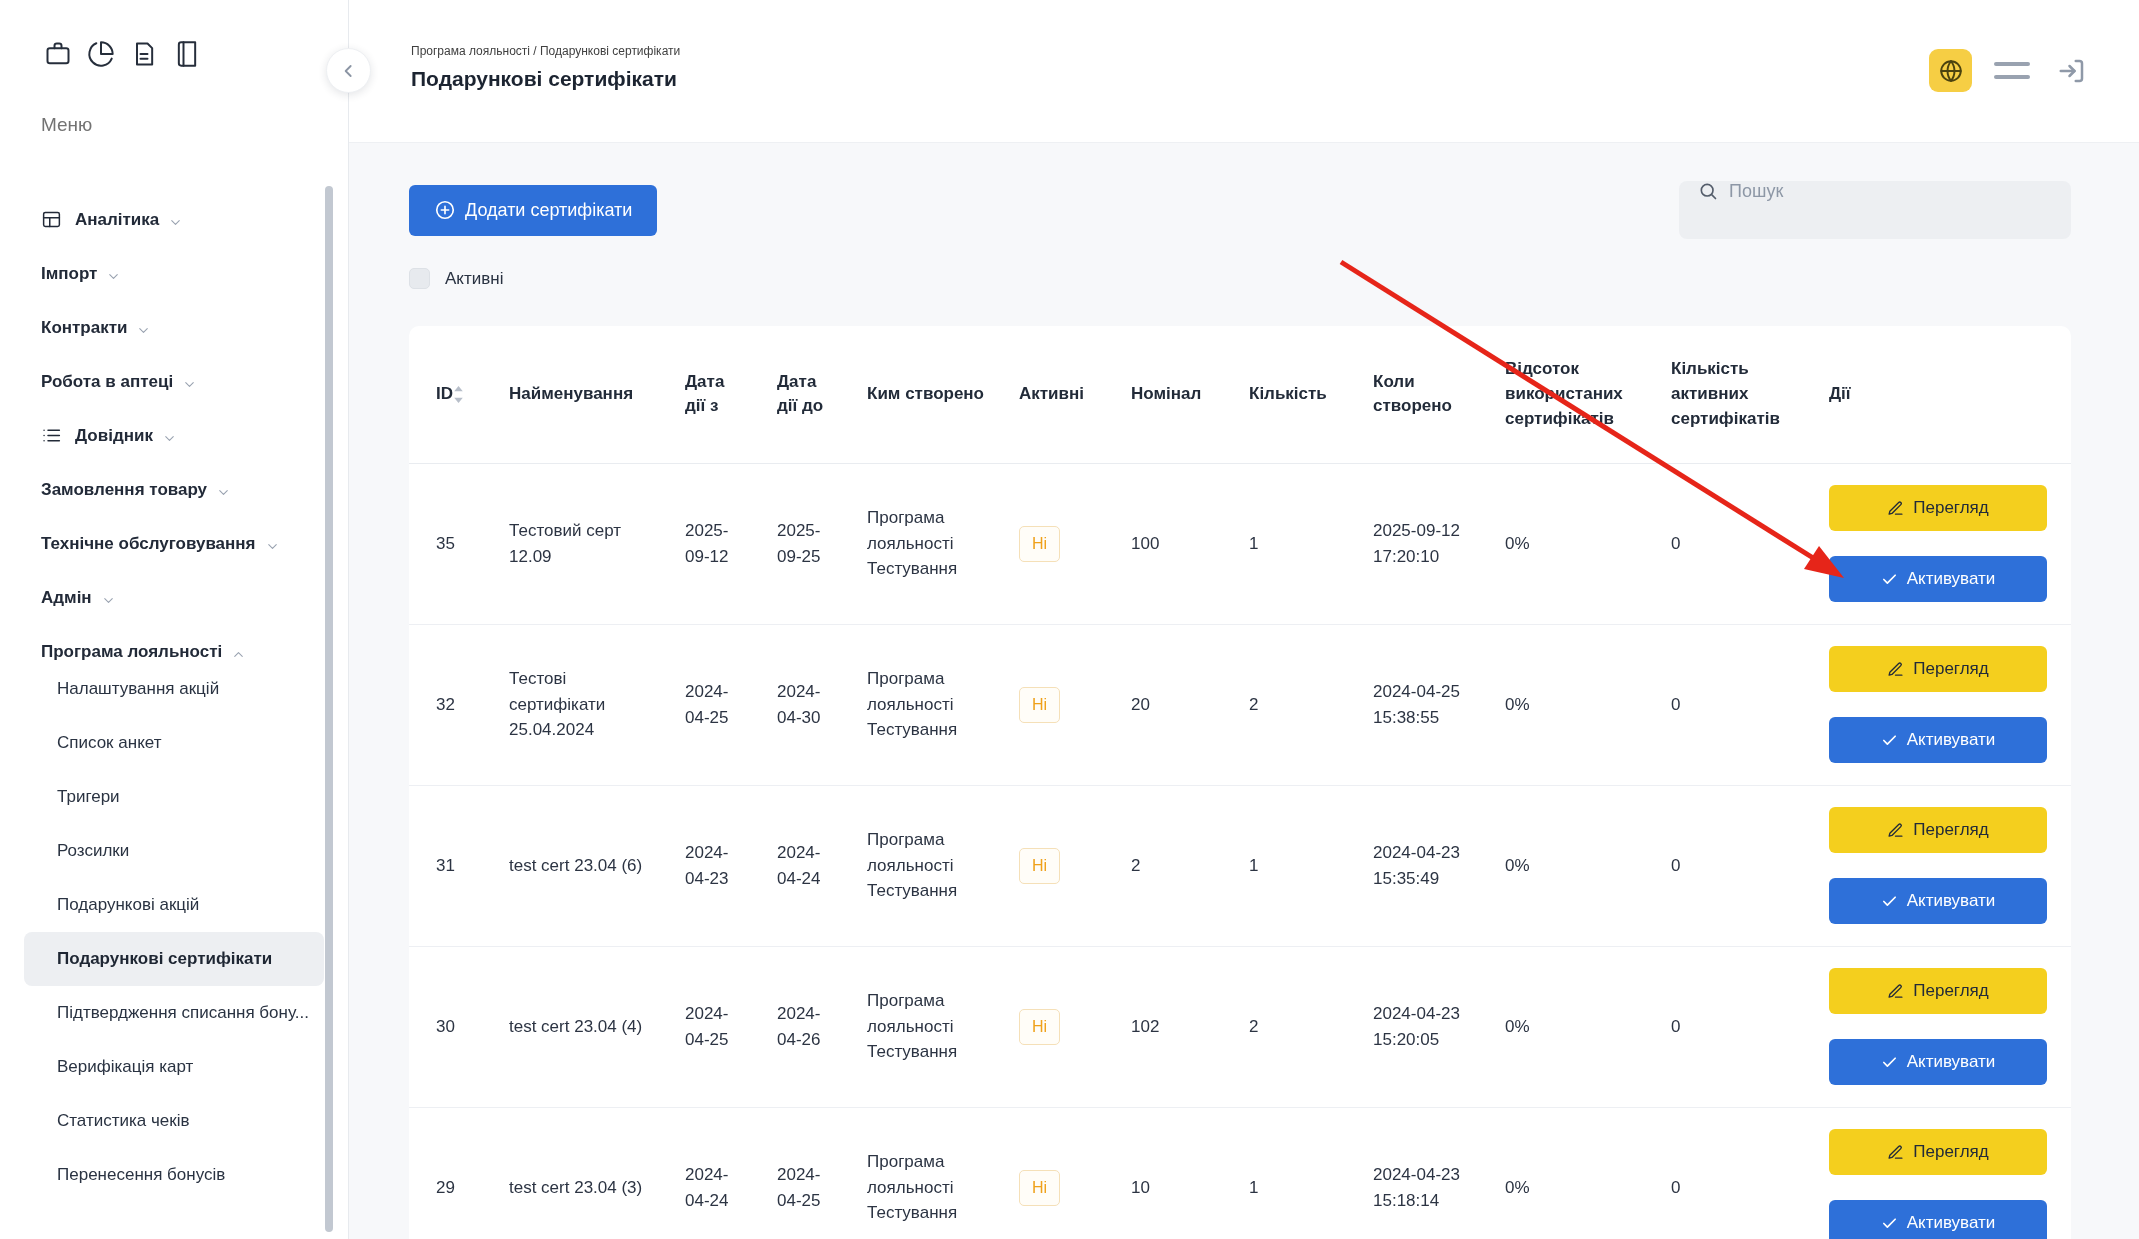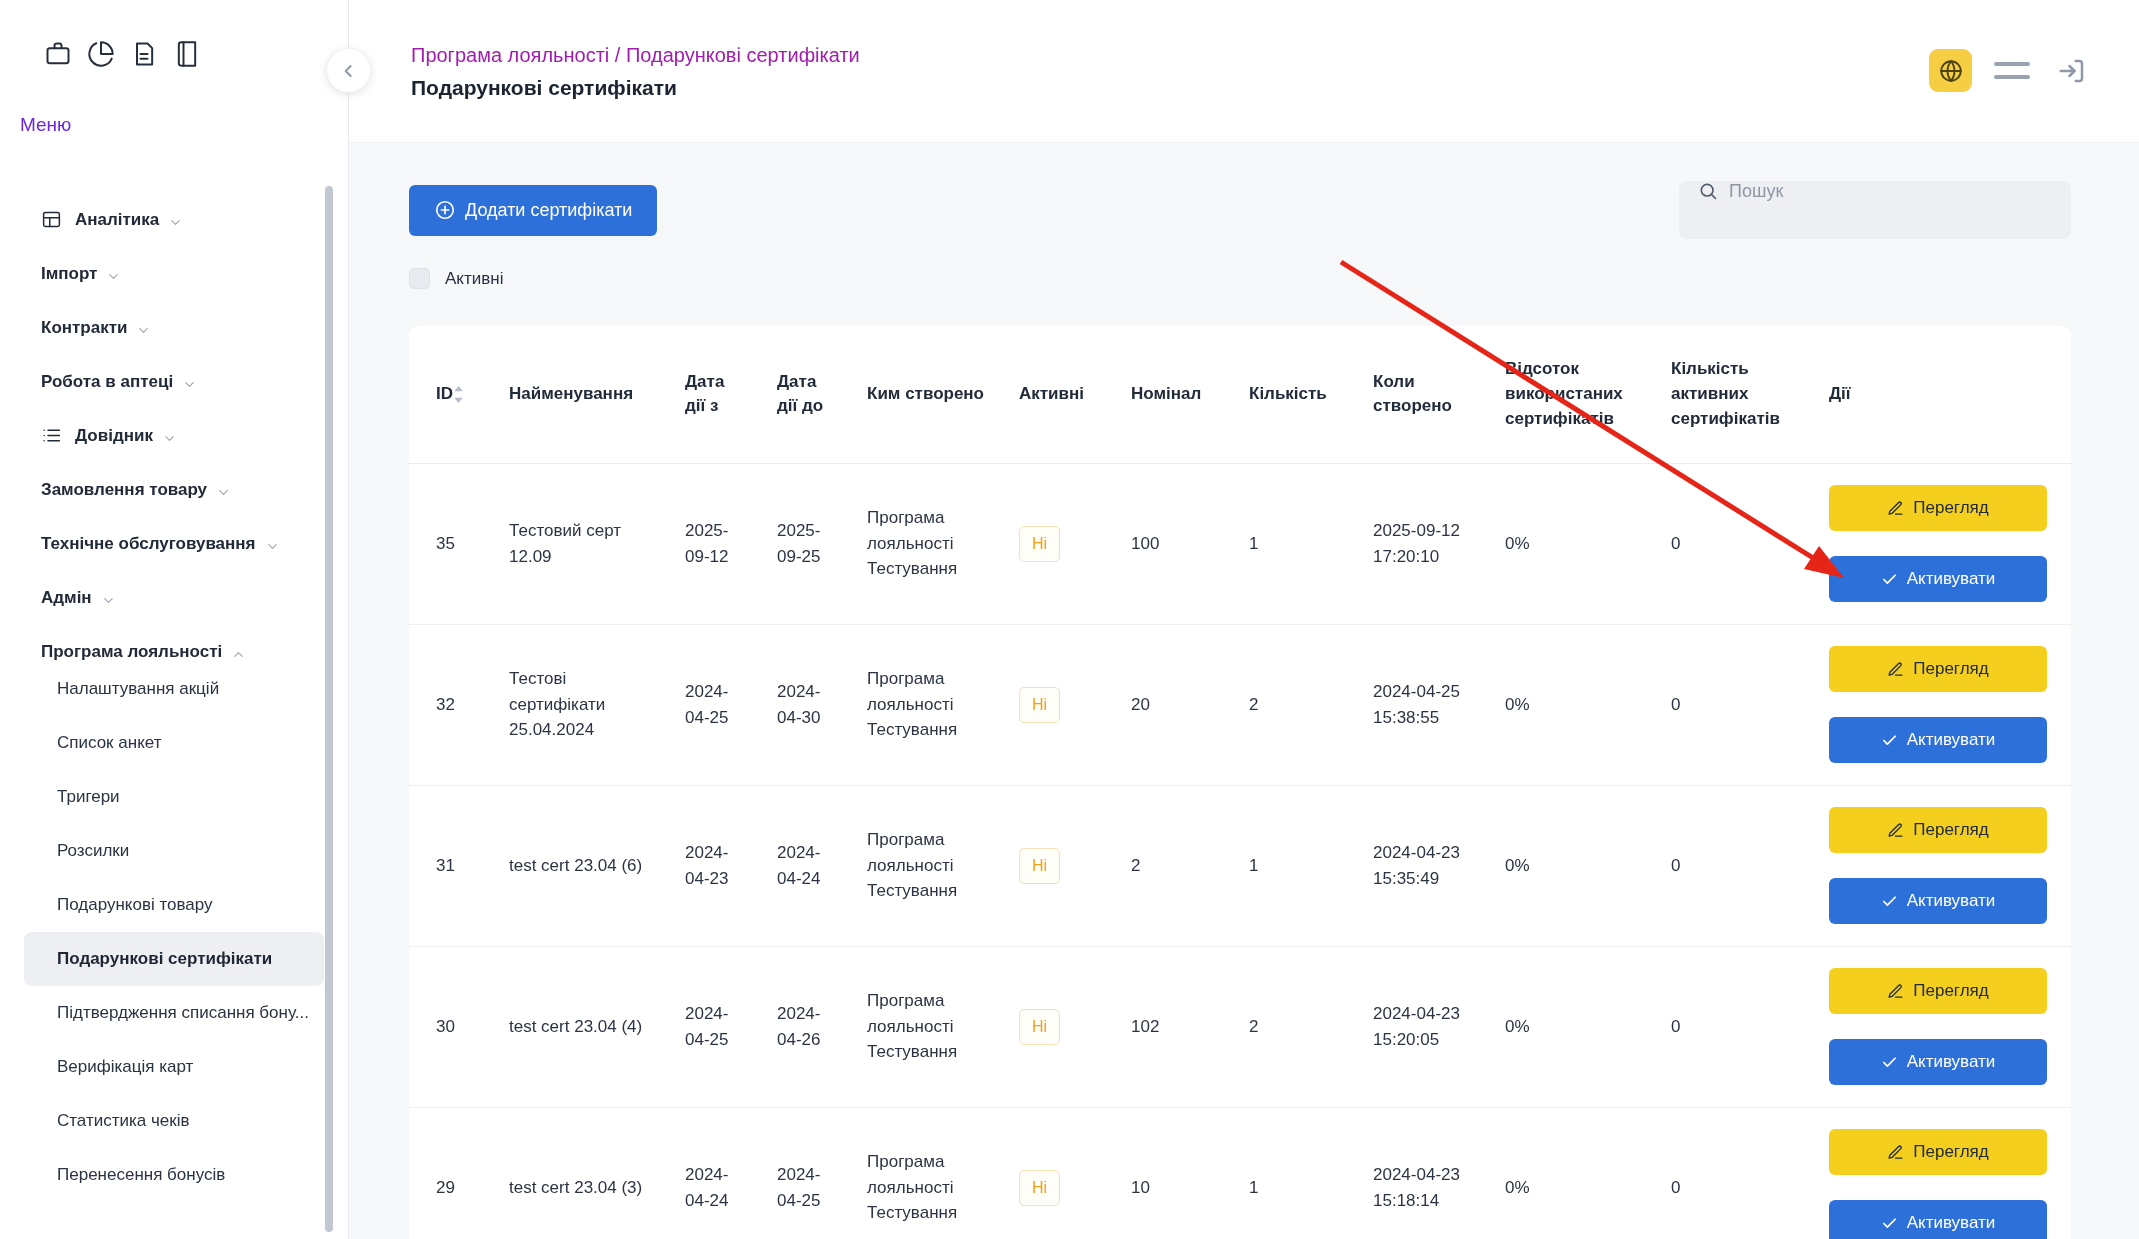--- a/index.html
+++ b/index.html
@@ -5,35 +5,35 @@
   *{box-sizing:border-box;margin:0;padding:0}
   html,body{width:2139px;height:1239px}
   body{overflow:hidden;background:#fff;font-family:"Liberation Sans",sans-serif;color:#222b38;position:relative}
   .app{display:flex;width:100%;height:100%}
 
   
   .sidebar{width:349px;flex:0 0 349px;background:#fff;border-right:1px solid #e7eaee;position:relative;overflow:hidden}
   .side-icons{display:flex;gap:15px;padding:40px 0 0 44px}
   .s-icon{width:28px;height:28px;color:#262e3b;cursor:pointer}
   .s-icon svg{width:100%;height:100%}
-  .menu-title{padding:46px 0 0 20px;font-size:19px;color:#6d28d9}
+  .menu-title{padding:46px 0 0 41px;font-size:19px;color:#737373}
   #menu{margin-top:40px}
   .side-item{display:flex;align-items:flex-end;height:54px;padding:0 28px 0 41px;font-size:17px;font-weight:700;color:#222a38;cursor:pointer;white-space:nowrap}
   .mi-icon{width:21px;height:21px;margin-right:13px;color:#222a38;flex:0 0 21px}
   .mi-icon svg{width:100%;height:100%}
   .chev{margin-left:9px;color:#99a2b0;display:flex}
   .chev svg{width:15px;height:15px}
   .sub-item{display:flex;align-items:center;height:54px;margin:0 24px;padding-left:33px;border-radius:8px;font-size:17px;color:#2a3342;cursor:pointer;white-space:nowrap;overflow:hidden}
   .sub-item.active{background:#edeff2;font-weight:700;color:#1e2633}
   .sb-thumb{position:absolute;top:186px;right:15px;width:8px;height:1046px;border-radius:4px;background:#c2c8d1;cursor:pointer}
 
   
   .main{flex:1;position:relative;background:#f7f8fa;overflow:visible}
   .topbar{height:143px;background:#fff;padding:44px 0 0 62px;position:relative;border-bottom:1px solid #eef0f3}
-  .crumbs{font-size:20px;color:#a21caf}
+  .crumbs{font-size:12px;color:#404040}
   .page-title{margin-top:9px;font-size:21px;font-weight:700;color:#1c2431}
   .collapse{position:absolute;left:-23px;top:48px;width:45px;height:45px;border-radius:50%;background:#fff;border:1px solid #eef0f3;box-shadow:0 2px 8px rgba(30,40,60,.12);color:#8b95a4;display:flex;align-items:center;justify-content:center;cursor:pointer;z-index:6}
   .collapse svg{width:20px;height:20px}
   .top-actions{position:absolute;top:49px;right:47px;display:flex;align-items:center;gap:22px}
   .globe-btn{width:43px;height:43px;border-radius:9px;background:var(--globe-yellow);border:none;display:flex;align-items:center;justify-content:center;cursor:pointer;color:#4c430f}
   .globe-btn svg{width:26px;height:26px}
   .burger{width:36px;height:43px;display:flex;flex-direction:column;justify-content:center;gap:9px;cursor:pointer}
   .burger i{display:block;height:4px;border-radius:2px;background:#99a2b0}
   .logout-btn{width:40px;height:40px;color:#8f99a8;cursor:pointer;display:flex;align-items:center;justify-content:center;background:none;border:none}
   .logout-btn svg{width:30px;height:30px}
@@ -173,21 +173,21 @@
           <span class="chev">
             <svg viewBox="0 0 24 24" fill="none" stroke="currentColor" stroke-width="1.7" stroke-linecap="round" stroke-linejoin="round">
               <path d="M6 15l6-6 6 6"></path>
             </svg>
           </span>
         </div>
         <div class="sub-item">Налаштування акцій</div>
         <div class="sub-item">Список анкет</div>
         <div class="sub-item">Тригери</div>
         <div class="sub-item">Розсилки</div>
-        <div class="sub-item">Подарункові товару</div>
+        <div class="sub-item">Подарункові акцій</div>
         <div class="sub-item active">Подарункові сертифікати</div>
         <div class="sub-item">Підтвердження списання бону...</div>
         <div class="sub-item">Верифікація карт</div>
         <div class="sub-item">Статистика чеків</div>
         <div class="sub-item">Перенесення бонусів</div>
       </nav>
     <div class="sb-thumb"></div>
   </aside>
 
   <main class="main">

